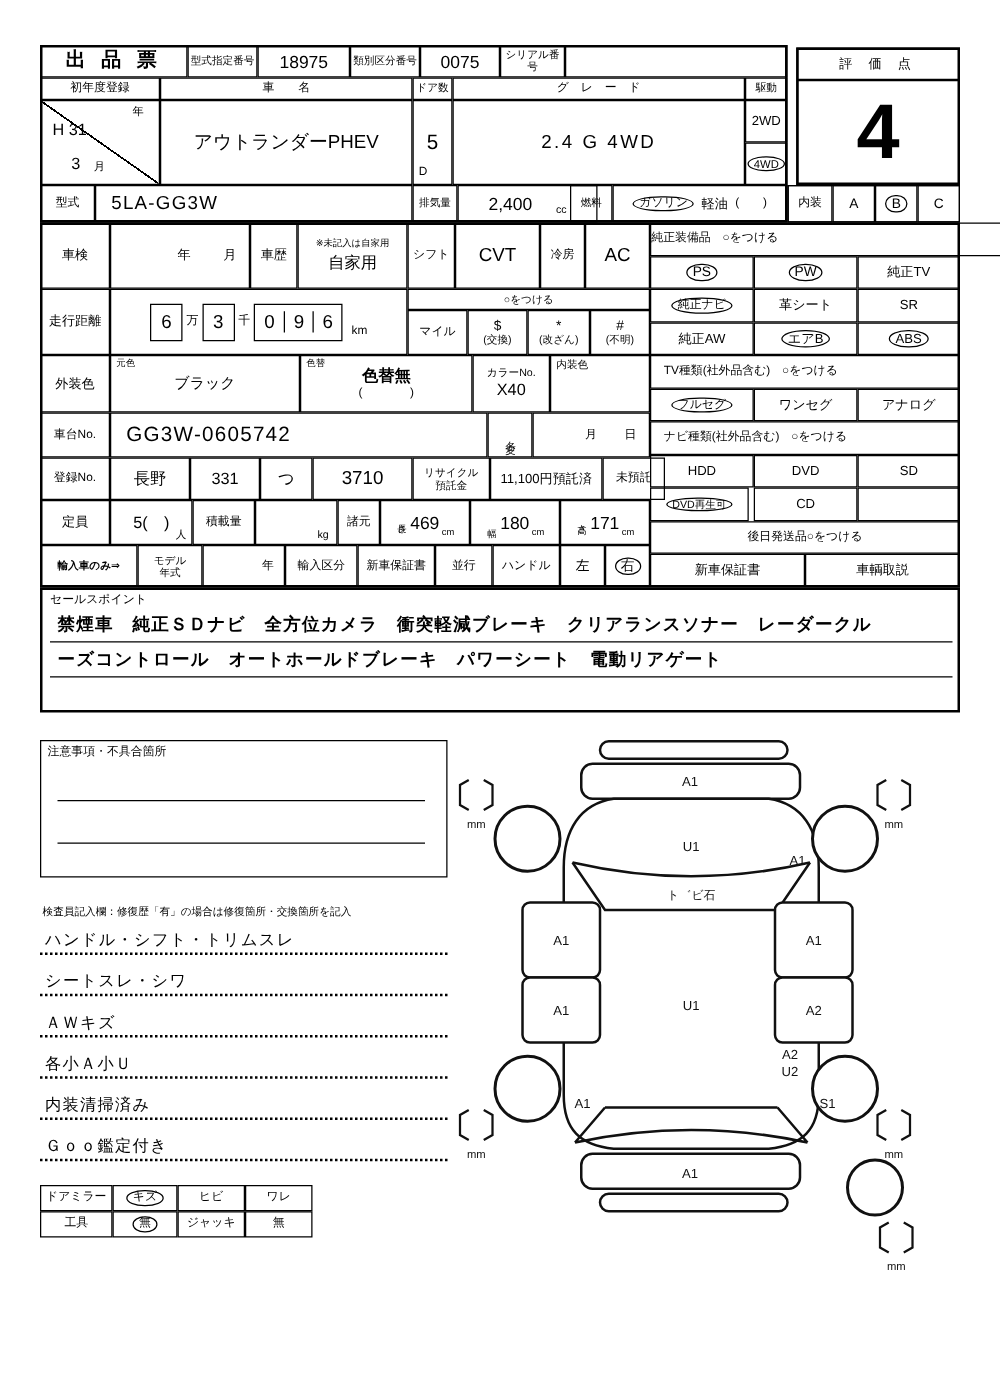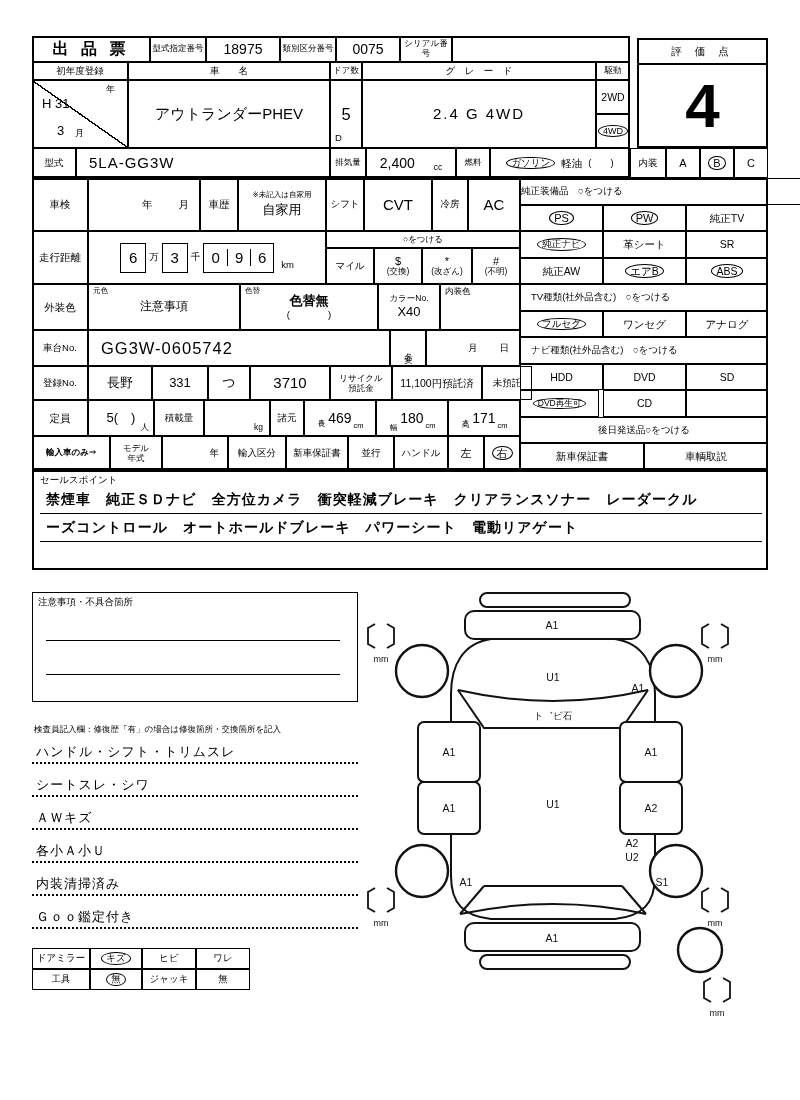--- a/index.html
+++ b/index.html
@@ -60,21 +60,21 @@
 </div>
 <div class="c f15" style="left:362px;top:80px;width:234px;height:68px;letter-spacing:2px">2.4 G 4WD</div>
 <div class="c f10" style="left:596px;top:80px;width:34px;height:34px">2WD</div>
 <div class="c" style="left:596px;top:114px;width:34px;height:34px">
     <span class="circ circ-s" style="font-size:9px">4WD</span>
   </div>
 
 <div class="c f9" style="left:32px;top:148px;width:44px;height:30px">型式</div>
 <div class="c f15 lt" style="left:76px;top:148px;width:254px;height:30px;padding-left:12px;letter-spacing:1px">5LA-GG3W</div>
 <div class="c f8" style="left:330px;top:148px;width:36px;height:30px">排気量</div>
-<div class="c" style="left:366px;top:148px;width:90px;height:30px;gap:19px">
+<div class="c" style="left:366px;top:148px;width:112px;height:30px;gap:19px">
   <span class="f14">2,400</span>
   <span class="f8" style="align-self:flex-end;margin-bottom:4px">cc</span>
 </div>
 <div class="c f8" style="left:456px;top:148px;width:34px;height:30px">燃料</div>
 <div class="c f10" style="left:490px;top:148px;width:140px;height:30px;gap:6px">
   <span class="circ circ-s" style="font-size:9.5px">ガソリン</span>
   <span>軽油</span>
   <span class="f9">(　　)</span>
 </div>
 <div class="c f9" style="left:630px;top:148px;width:36px;height:30px">内装</div>
@@ -128,21 +128,21 @@
   <span class="f8">(改ざん)</span>
 </div>
 <div class="c col" style="left:472px;top:248px;width:48px;height:36px">
   <span class="f11">#</span>
   <span class="f8">(不明)</span>
 </div>
 
 <div class="c f10" style="left:32px;top:284px;width:56px;height:46px">外装色</div>
 <div class="c" style="left:88px;top:284px;width:152px;height:46px">
   <span class="lbl">元色</span>
-  <span class="f12">注意事項</span>
+  <span class="f12">ブラック</span>
 </div>
 <div class="c col" style="left:240px;top:284px;width:138px;height:46px;gap:1px">
   <span class="lbl">色替</span>
   <span class="f13 b">色替無</span>
   <span class="f9">(　　　　)</span>
 </div>
 <div class="c col" style="left:378px;top:284px;width:62px;height:46px;gap:2px">
   <span class="f8">カラーNo.</span>
   <span class="f13">X40</span>
 </div>

